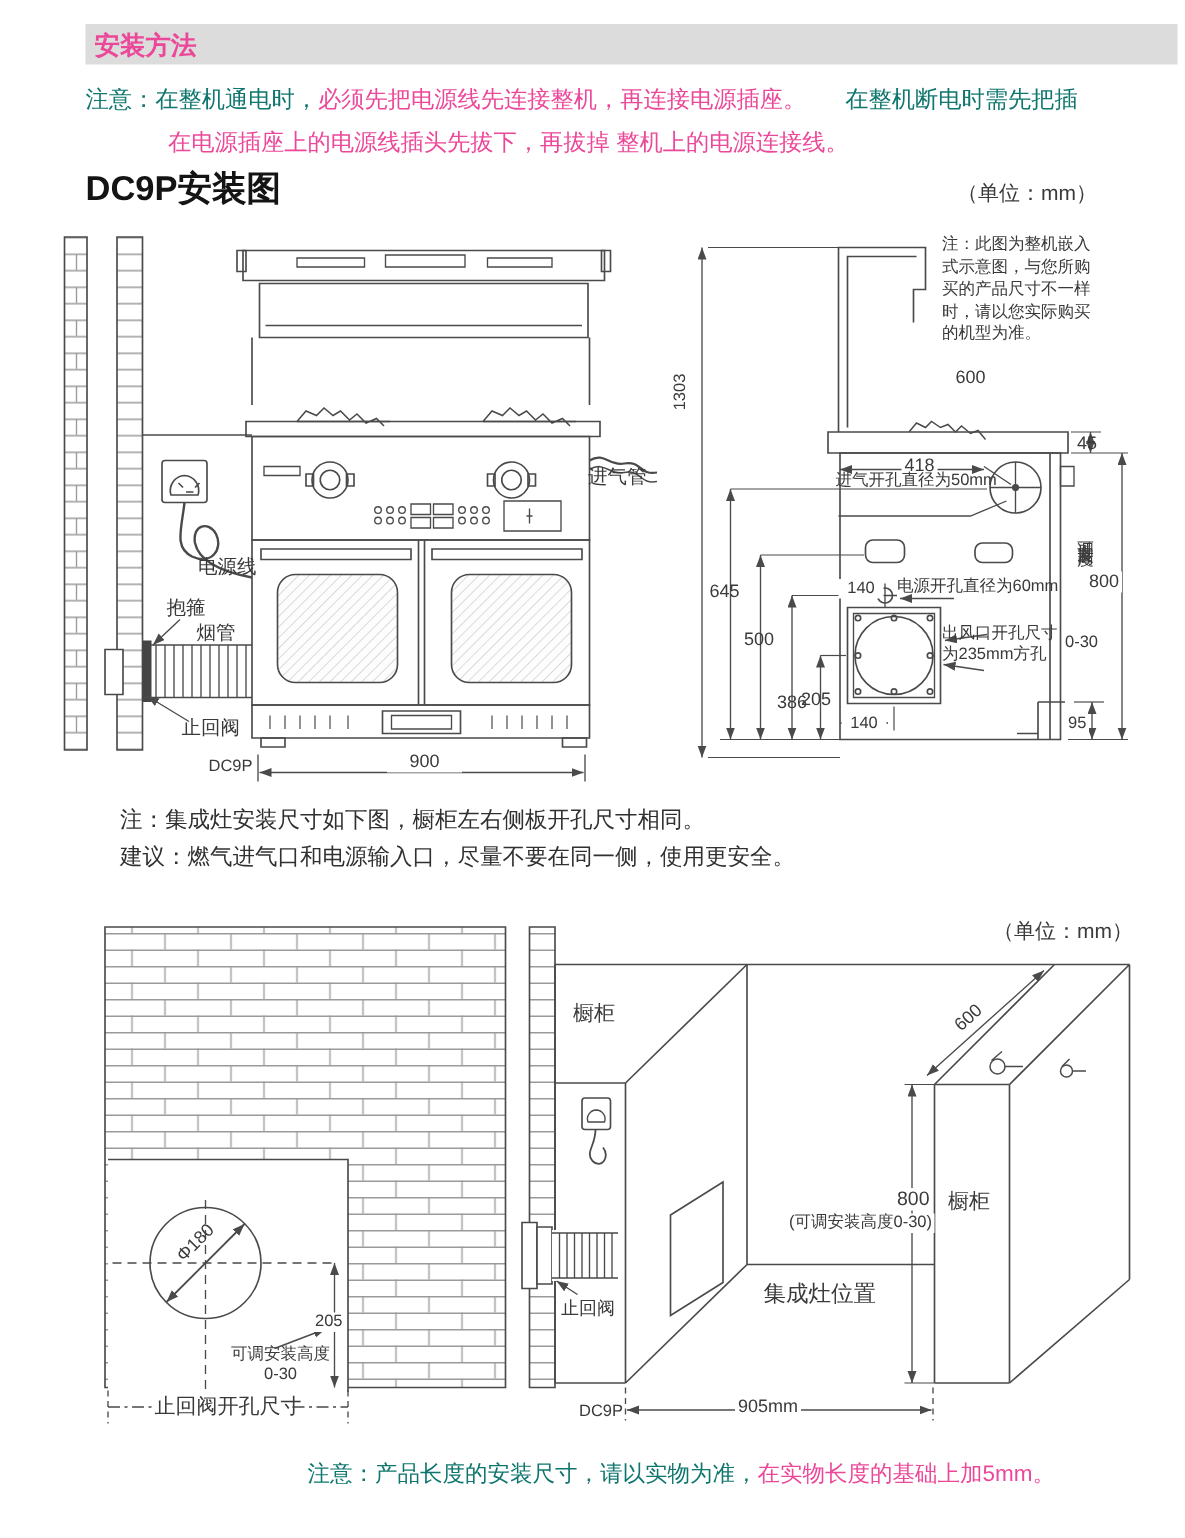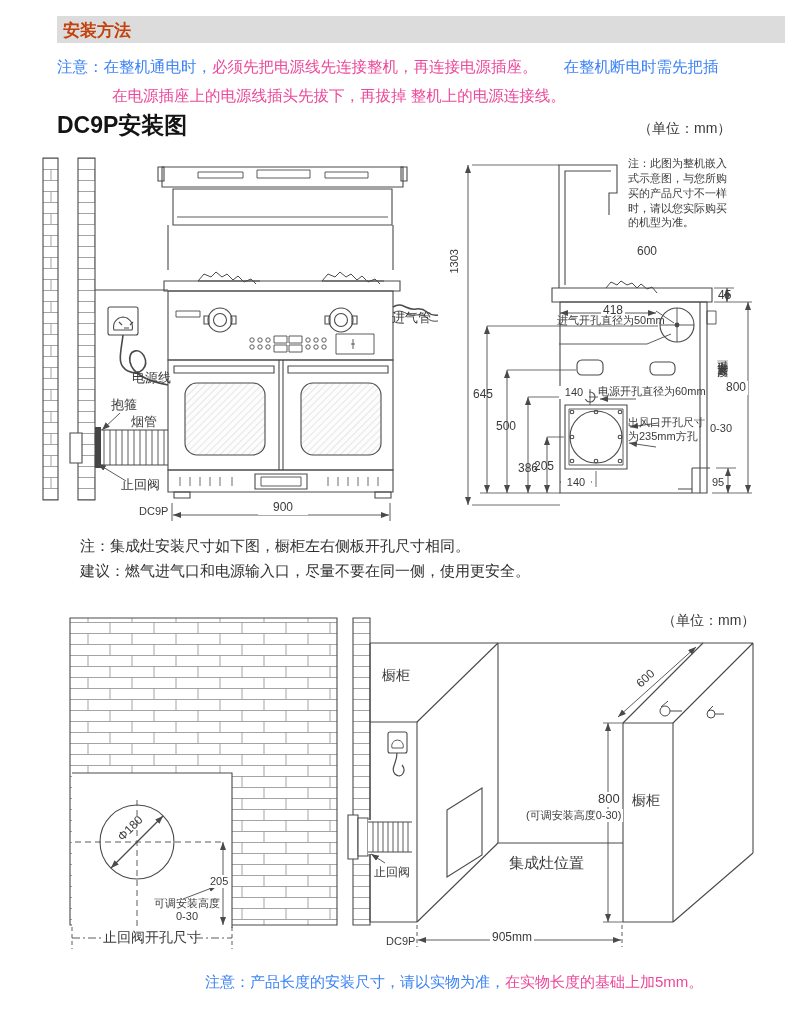--- a/index.html
+++ b/index.html
@@ -3,23 +3,23 @@
 <meta charset="utf-8">
 <style>
   html,body{margin:0;padding:0;background:#fff;}
   #page{position:relative;width:790px;height:1025px;background:#fff;overflow:hidden;
         font-family:"Liberation Sans","DejaVu Sans",sans-serif;color:#2f2f2f;}
   .lbl{position:absolute;white-space:nowrap;color:#3a3a3a;font-size:13px;line-height:1.15;}
   .sz11{font-size:11px}.sz12{font-size:12px}.sz14{font-size:14px}.sz15{font-size:15px}
   .bgw{background:#fff;padding:0 2px;}
   .ctr{text-align:center}
   .red{color:#ec4899}
-  .blk{color:#3b82f6}
+  .blk{color:#0f766e}
   #header-bar{position:absolute;left:57px;top:16px;width:728px;height:27px;background:#dcdcdc;}
-  #header-title{position:absolute;left:63px;top:19px;font-size:17px;font-weight:bold;color:#c2410c;}
+  #header-title{position:absolute;left:63px;top:19px;font-size:17px;font-weight:bold;color:#ec4899;}
   #notice{position:absolute;left:57px;top:53px;width:715px;font-size:15.5px;line-height:1.85;}
   #notice .indent{padding-left:55px;}
   #notice .gap{display:inline-block;width:26px;}
   #diagram-title{position:absolute;left:57px;top:110px;font-size:23px;font-weight:600;color:#141414;}
   #embed-note{position:absolute;left:628px;top:156px;width:102px;font-size:11px;line-height:1.35;white-space:normal;color:#3a3a3a;}
   .note-line{position:absolute;font-size:15px;color:#303030;font-weight:500;}
   #footer-note{position:absolute;left:205px;top:973px;font-size:15px;}
   .rot90{transform:rotate(-90deg);transform-origin:center;}
   .rot45{transform:rotate(-45deg);transform-origin:center;}
   .rot42{transform:rotate(-42deg);transform-origin:center;}

